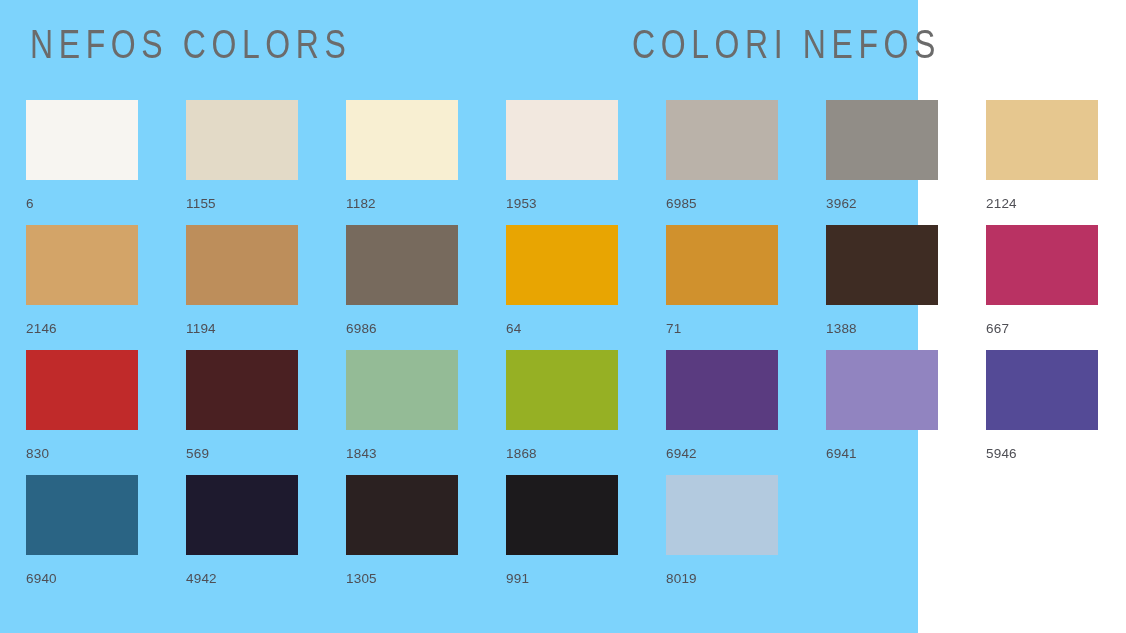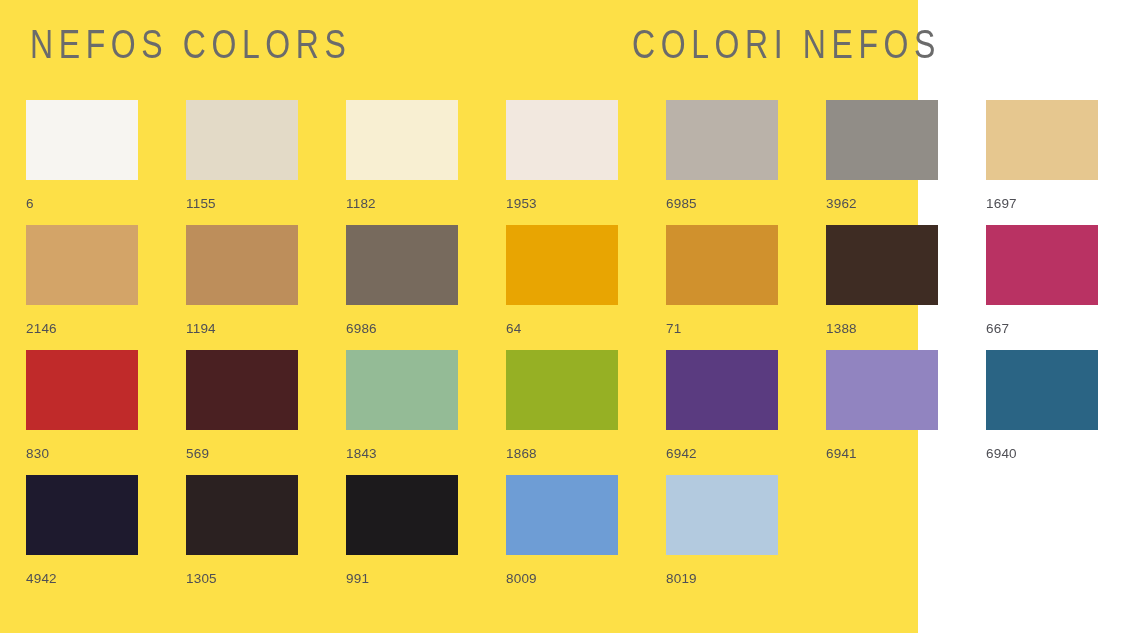--- a/index.html
+++ b/index.html
@@ -13,21 +13,21 @@
     height: 633px;
     font-family: "Liberation Sans", sans-serif;
     overflow: hidden;
     position: relative;
   }
 
   .page {
     position: relative;
     width: 918px;
     height: 633px;
-    background: #fde047;
+    background: #7dd3fc;
   }
 
   
   .titles {
     position: absolute;
     top: 0;
     left: 0;
     width: 1126px;
     height: 95px;
   }
@@ -116,21 +116,21 @@
       <div class="swatch-cell">
         <div class="swatch-chip" style="background-color: rgb(186, 178, 169);"></div>
         <div class="swatch-label">6985</div>
       </div>
       <div class="swatch-cell">
         <div class="swatch-chip" style="background-color: rgb(145, 141, 135);"></div>
         <div class="swatch-label">3962</div>
       </div>
       <div class="swatch-cell">
         <div class="swatch-chip" style="background-color: rgb(230, 199, 143);"></div>
-        <div class="swatch-label">1697</div>
+        <div class="swatch-label">2124</div>
       </div>
       <div class="swatch-cell">
         <div class="swatch-chip" style="background-color: rgb(211, 164, 104);"></div>
         <div class="swatch-label">2146</div>
       </div>
       <div class="swatch-cell">
         <div class="swatch-chip" style="background-color: rgb(189, 142, 91);"></div>
         <div class="swatch-label">1194</div>
       </div>
       <div class="swatch-cell">
@@ -171,38 +171,38 @@
       </div>
       <div class="swatch-cell">
         <div class="swatch-chip" style="background-color: rgb(90, 59, 128);"></div>
         <div class="swatch-label">6942</div>
       </div>
       <div class="swatch-cell">
         <div class="swatch-chip" style="background-color: rgb(145, 132, 192);"></div>
         <div class="swatch-label">6941</div>
       </div>
       <div class="swatch-cell">
+        <div class="swatch-chip" style="background-color: rgb(84, 74, 150);"></div>
+        <div class="swatch-label">5946</div>
+      </div>
+      <div class="swatch-cell">
         <div class="swatch-chip" style="background-color: rgb(42, 100, 132);"></div>
         <div class="swatch-label">6940</div>
       </div>
       <div class="swatch-cell">
         <div class="swatch-chip" style="background-color: rgb(30, 26, 46);"></div>
         <div class="swatch-label">4942</div>
       </div>
       <div class="swatch-cell">
         <div class="swatch-chip" style="background-color: rgb(43, 33, 33);"></div>
         <div class="swatch-label">1305</div>
       </div>
       <div class="swatch-cell">
         <div class="swatch-chip" style="background-color: rgb(28, 26, 28);"></div>
         <div class="swatch-label">991</div>
       </div>
       <div class="swatch-cell">
-        <div class="swatch-chip" style="background-color: rgb(110, 157, 213);"></div>
-        <div class="swatch-label">8009</div>
-      </div>
-      <div class="swatch-cell">
         <div class="swatch-chip" style="background-color: rgb(179, 202, 223);"></div>
         <div class="swatch-label">8019</div>
       </div>
     </div>
 
 </div>
 
 </body></html>

